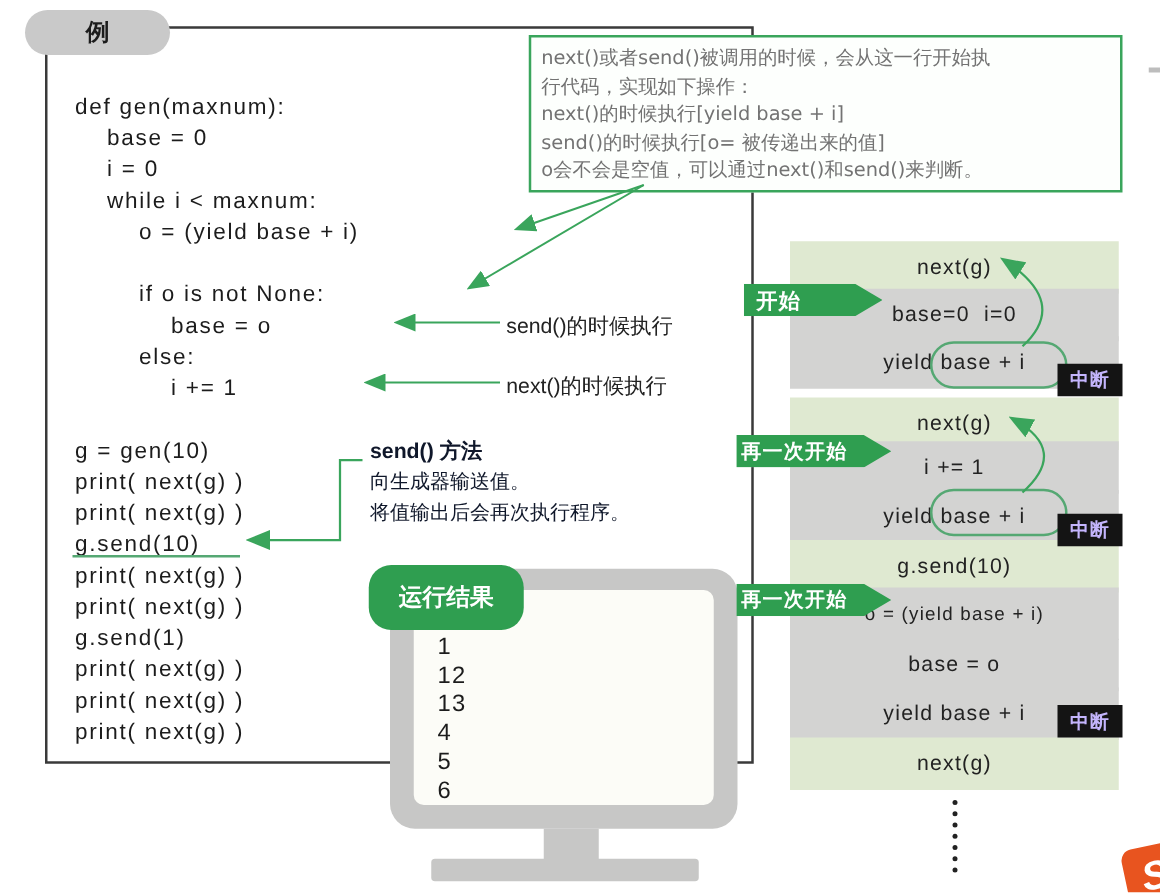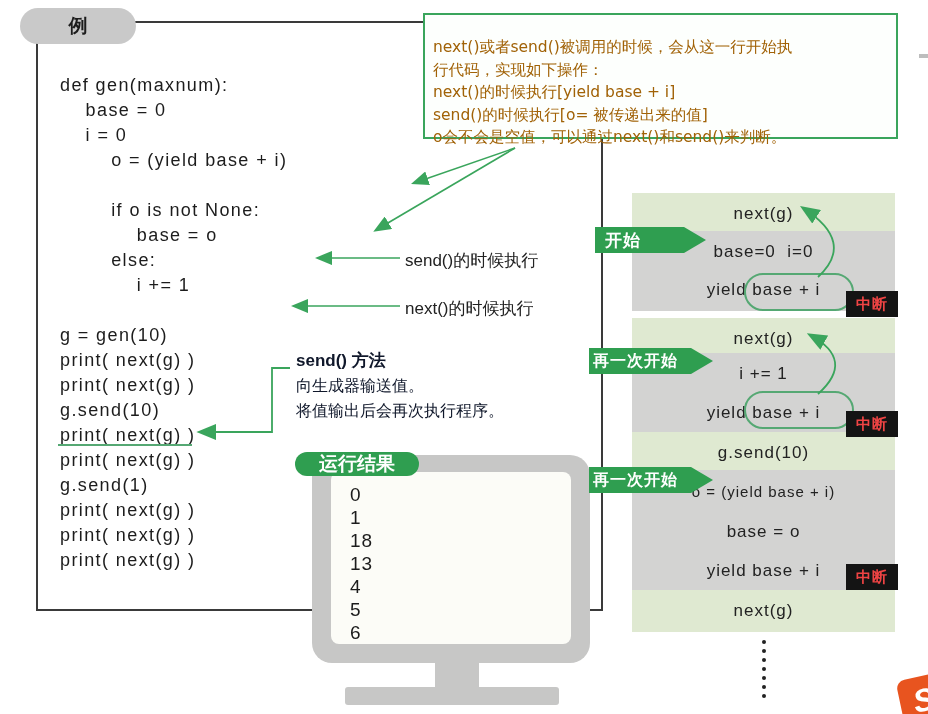--- a/index.html
+++ b/index.html
@@ -13,23 +13,23 @@
   .code-border{position:absolute;left:36px;top:21px;width:567px;height:590px;
     border:2px solid #3a3a3a;box-sizing:border-box;z-index:1;background:#fff;}
   .example-pill{position:absolute;left:20px;top:8px;width:116px;height:36px;
     background:#c9c9c9;border-radius:18px;z-index:3;display:flex;align-items:center;
     justify-content:center;font-size:19px;font-weight:700;color:#1c1c1c;}
   .code{position:absolute;left:60px;top:73px;z-index:2;font-size:18px;
     letter-spacing:1.4px;color:#1c1c1c;}
   .code div{height:25px;line-height:25px;white-space:pre;}
 
   
-  .anno-box{position:absolute;left:423px;top:13px;width:475px;height:126px;
+  .anno-box{position:absolute;left:423px;top:28px;width:475px;height:126px;
     border:2px solid #3aa55c;background:#fdfffd;box-sizing:border-box;z-index:3;
-    padding:21px 8px;color:#a16207;}
+    padding:5px 8px;color:#737373;}
   .anno-box div{font-size:15.5px;line-height:22.6px;white-space:pre;
     font-family:"DejaVu Sans","Liberation Sans",sans-serif;}
 
   
   .exec-label{position:absolute;z-index:4;font-size:17px;color:#222;white-space:nowrap;}
   .send-note{position:absolute;left:296px;top:348px;z-index:4;color:#0f172a;}
   .send-note .t{font-size:17px;font-weight:700;line-height:25px;}
   .send-note .l{font-size:16px;line-height:25px;}
 
   
@@ -37,35 +37,35 @@
     background:#c7c7c6;border-radius:20px;z-index:2;}
   .monitor-screen{position:absolute;left:331px;top:472px;width:240px;height:172px;
     background:#fcfcf7;border-radius:8px;z-index:3;}
   .monitor-neck{position:absolute;left:435px;top:663px;width:44px;height:26px;
     background:#c7c7c6;z-index:2;}
   .monitor-base{position:absolute;left:345px;top:687px;width:214px;height:18px;
     background:#c7c7c6;border-radius:3px;z-index:2;}
   .screen-out{position:absolute;left:350px;top:483px;z-index:4;font-size:19px;
     letter-spacing:1px;color:#1c1c1c;}
   .screen-out div{height:23px;line-height:23px;white-space:pre;}
-  .result-pill{position:absolute;left:295px;top:452px;width:124px;height:24px;
+  .result-pill{position:absolute;left:295px;top:452px;width:124px;height:52px;
     background:#2f9e50;border-radius:18px;z-index:7;display:flex;align-items:center;
     justify-content:center;color:#fff;font-size:19px;font-weight:700;}
 
   
   .flow-row{position:absolute;left:632px;width:263px;height:42px;z-index:2;
     display:flex;align-items:center;justify-content:center;font-size:17px;
     letter-spacing:1px;color:#222;white-space:pre;}
   .row-call{background:#dfe9d1;}
   .row-code{background:#d3d3d2;}
   .row-small{font-size:15px;}
   .hl-circle{position:absolute;width:110px;height:38px;border:2px solid #55a873;
     border-radius:19px;box-sizing:border-box;z-index:3;background:transparent;}
   .interrupt{position:absolute;left:846px;width:52px;height:26px;background:#141414;
-    color:#ef4444;z-index:6;display:flex;align-items:center;justify-content:center;
+    color:#c4b5fd;z-index:6;display:flex;align-items:center;justify-content:center;
     font-size:15px;font-weight:700;letter-spacing:1px;}
   .start-arrow{position:absolute;background:#2f9e50;z-index:6;color:#fff;
     font-weight:700;font-size:17px;display:flex;align-items:center;
     justify-content:flex-start;padding-left:10px;box-sizing:border-box;
     clip-path:polygon(0 0,calc(100% - 22px) 0,100% 50%,calc(100% - 22px) 100%,0 100%);
     letter-spacing:1px;white-space:nowrap;
     filter:drop-shadow(0 0 1px #ffffff);}
   .dots{position:absolute;left:762px;top:640px;z-index:2;display:flex;
     flex-direction:column;gap:5px;}
   .dots span{width:4px;height:4px;background:#222;border-radius:50%;}
@@ -87,20 +87,21 @@
 <div id="canvas">
 
   <div class="code-border"></div>
   <div class="example-pill">
     <span>例</span>
   </div>
   <div class="code mono">
     <div>def gen(maxnum):</div>
     <div>    base = 0</div>
     <div>    i = 0</div>
+    <div>    while i &lt; maxnum:</div>
     <div>        o = (yield base + i)</div>
     <div></div>
     <div>        if o is not None:</div>
     <div>            base = o</div>
     <div>        else:</div>
     <div>            i += 1</div>
     <div></div>
     <div>g = gen(10)</div>
     <div>print( next(g) )</div>
     <div>print( next(g) )</div>
@@ -130,21 +131,21 @@
     <div class="l">将值输出后会再次执行程序。</div>
   </div>
 
   <div class="monitor-body"></div>
   <div class="monitor-screen"></div>
   <div class="monitor-neck"></div>
   <div class="monitor-base"></div>
   <div class="screen-out mono">
     <div>0</div>
     <div>1</div>
-    <div>18</div>
+    <div>12</div>
     <div>13</div>
     <div>4</div>
     <div>5</div>
     <div>6</div>
   </div>
   <div class="result-pill">
     <span>运行结果</span>
   </div>
 
   <div class="flow-row row-call mono" style="top:193px;">next(g)</div>

